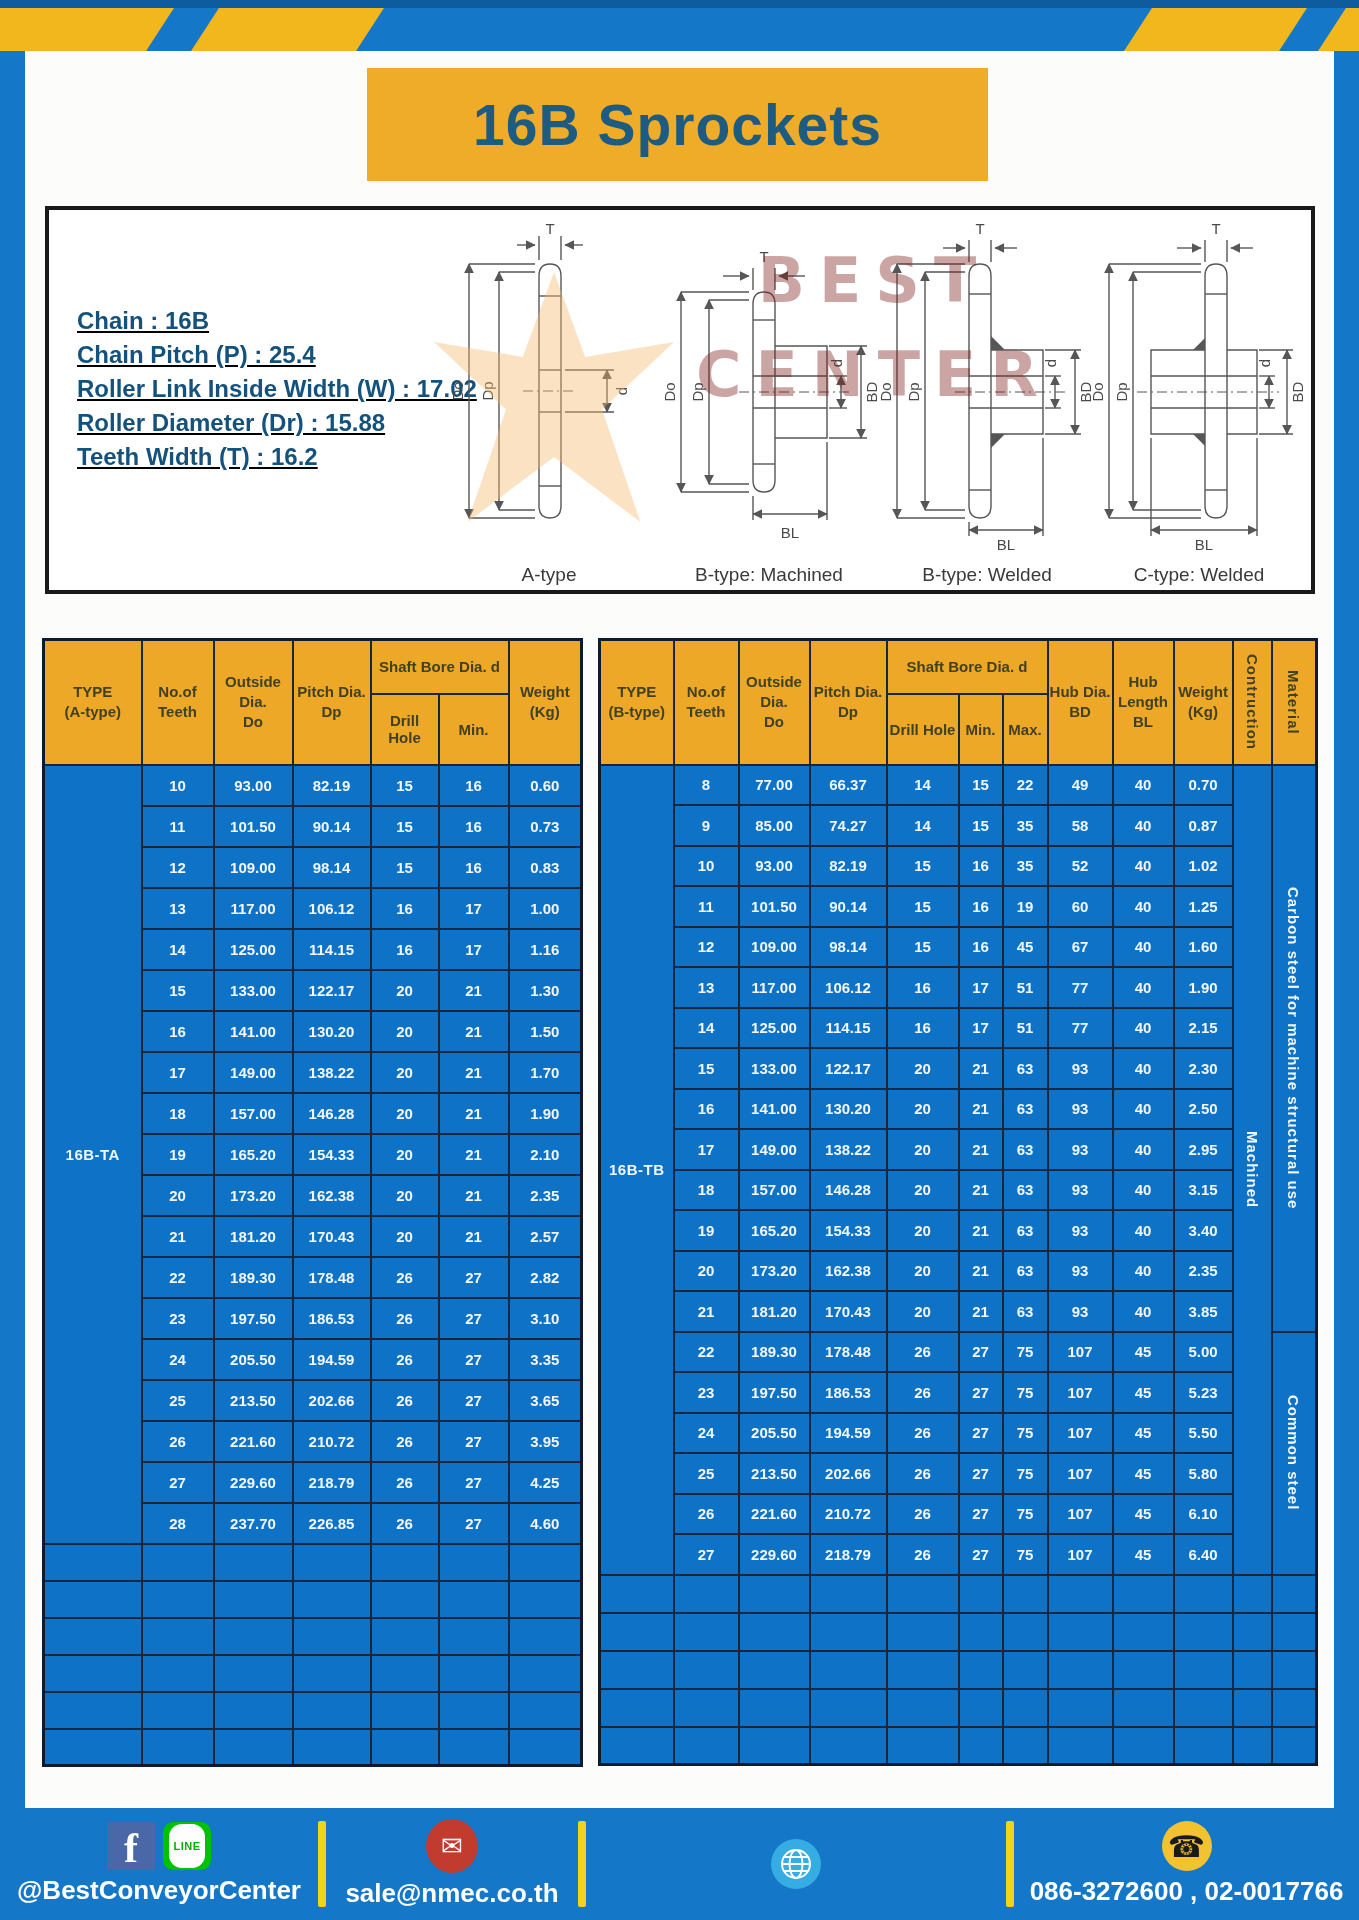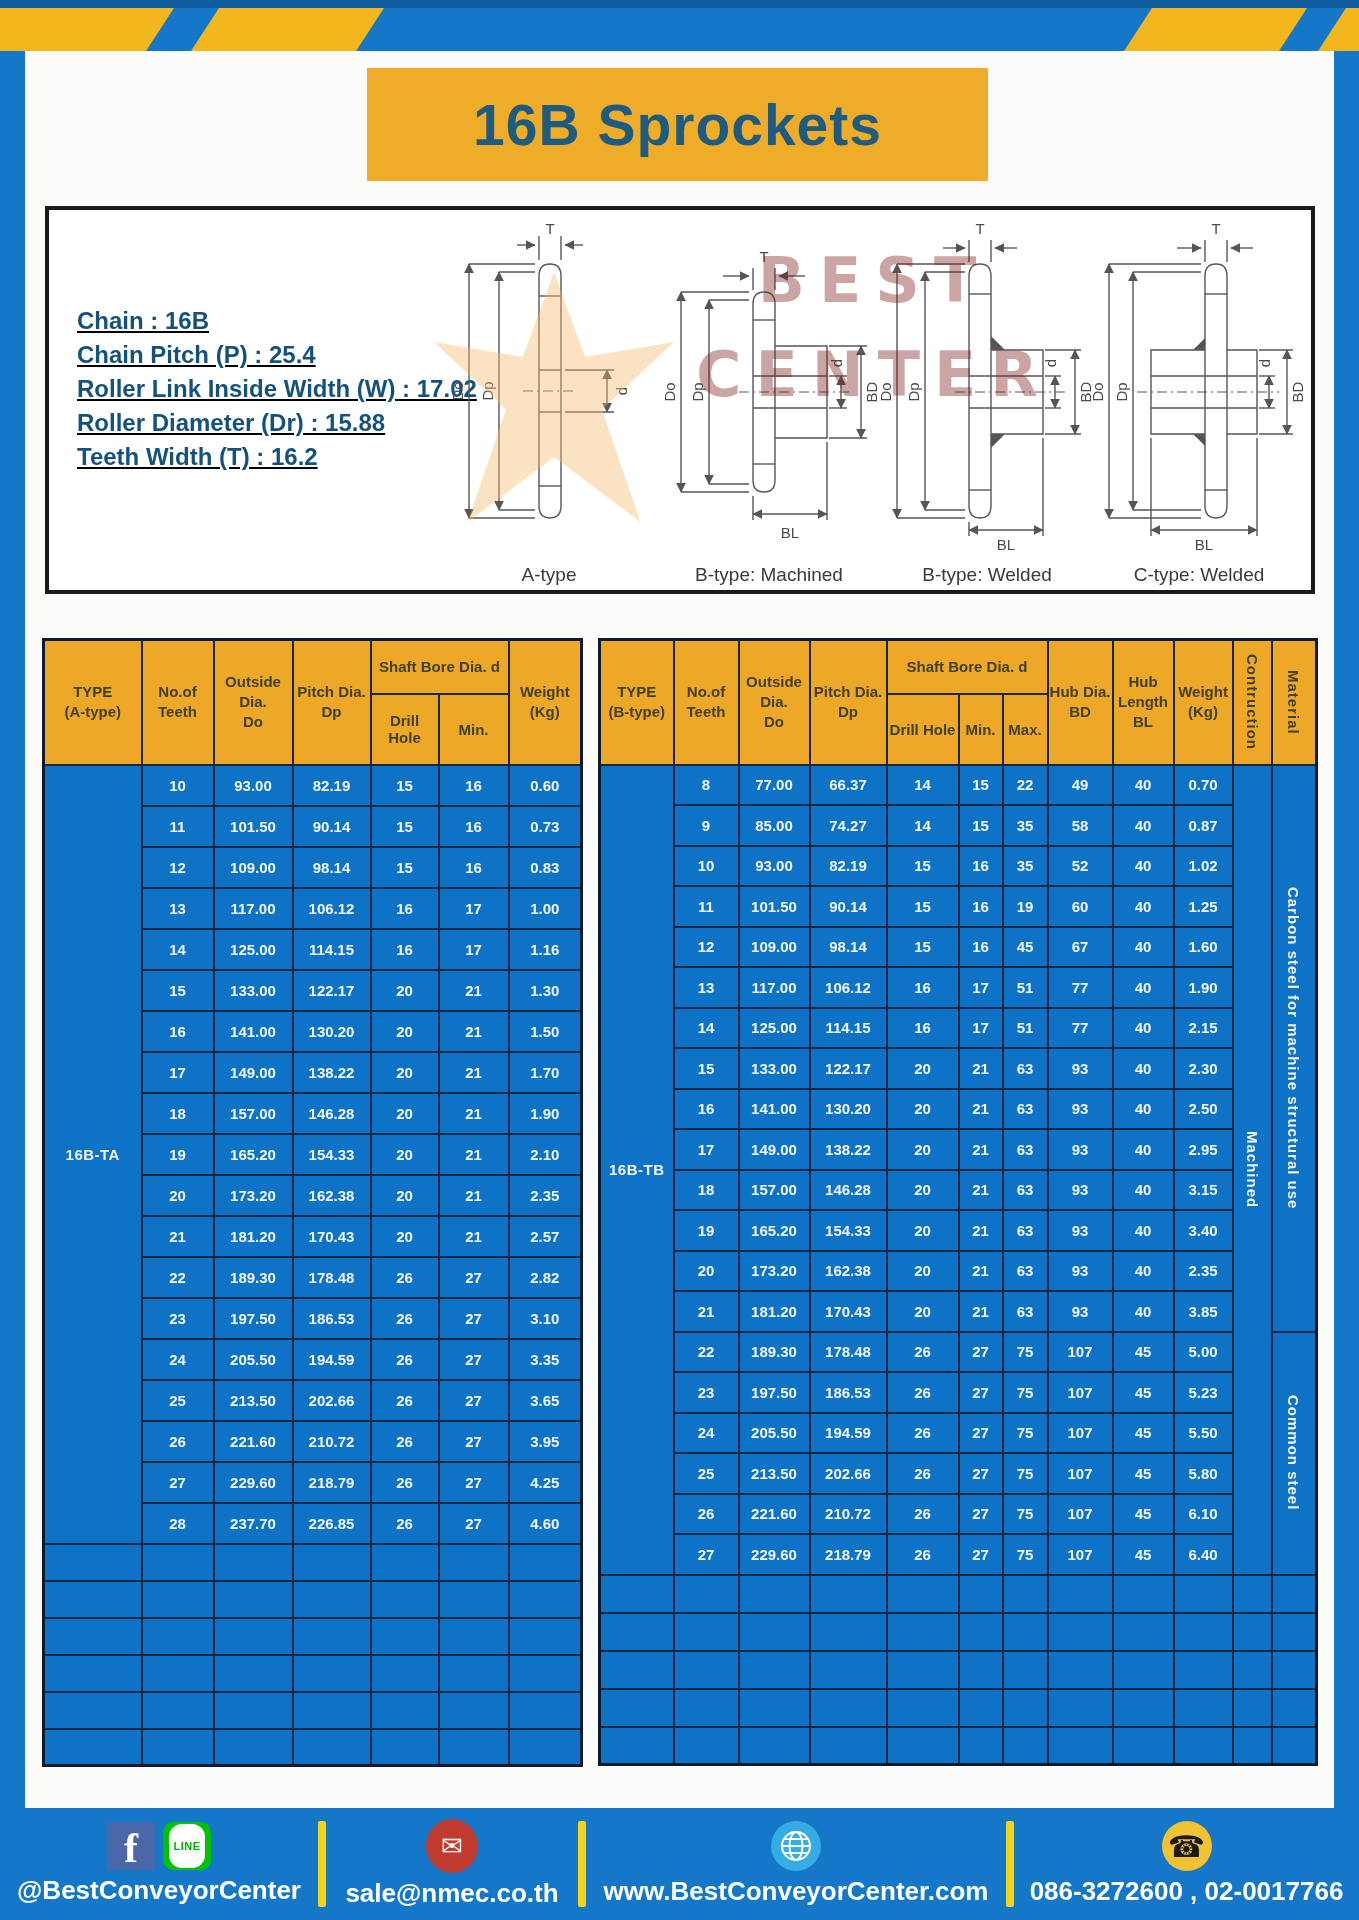--- a/index.html
+++ b/index.html
@@ -896,21 +896,20 @@
         <svg width="34" height="34" viewBox="0 0 34 34">
           <g stroke="#ffffff" stroke-width="2" fill="none">
             <circle cx="17" cy="17" r="14"></circle>
             <ellipse cx="17" cy="17" rx="6.5" ry="14"></ellipse>
             <line x1="3" y1="17" x2="31" y2="17"></line>
             <line x1="5" y1="10" x2="29" y2="10"></line>
             <line x1="5" y1="24" x2="29" y2="24"></line>
           </g>
         </svg>
       </div>
-      <div class="flabel">www.BestConveyorCenter.com</div>
     </div>
     <div class="fdiv"></div>
     <div class="fsec f4">
       <div class="phone-icon">
           <span>☎</span>
         </div>
       <div class="flabel">086-3272600 , 02-0017766</div>
     </div>
   </div>
 

